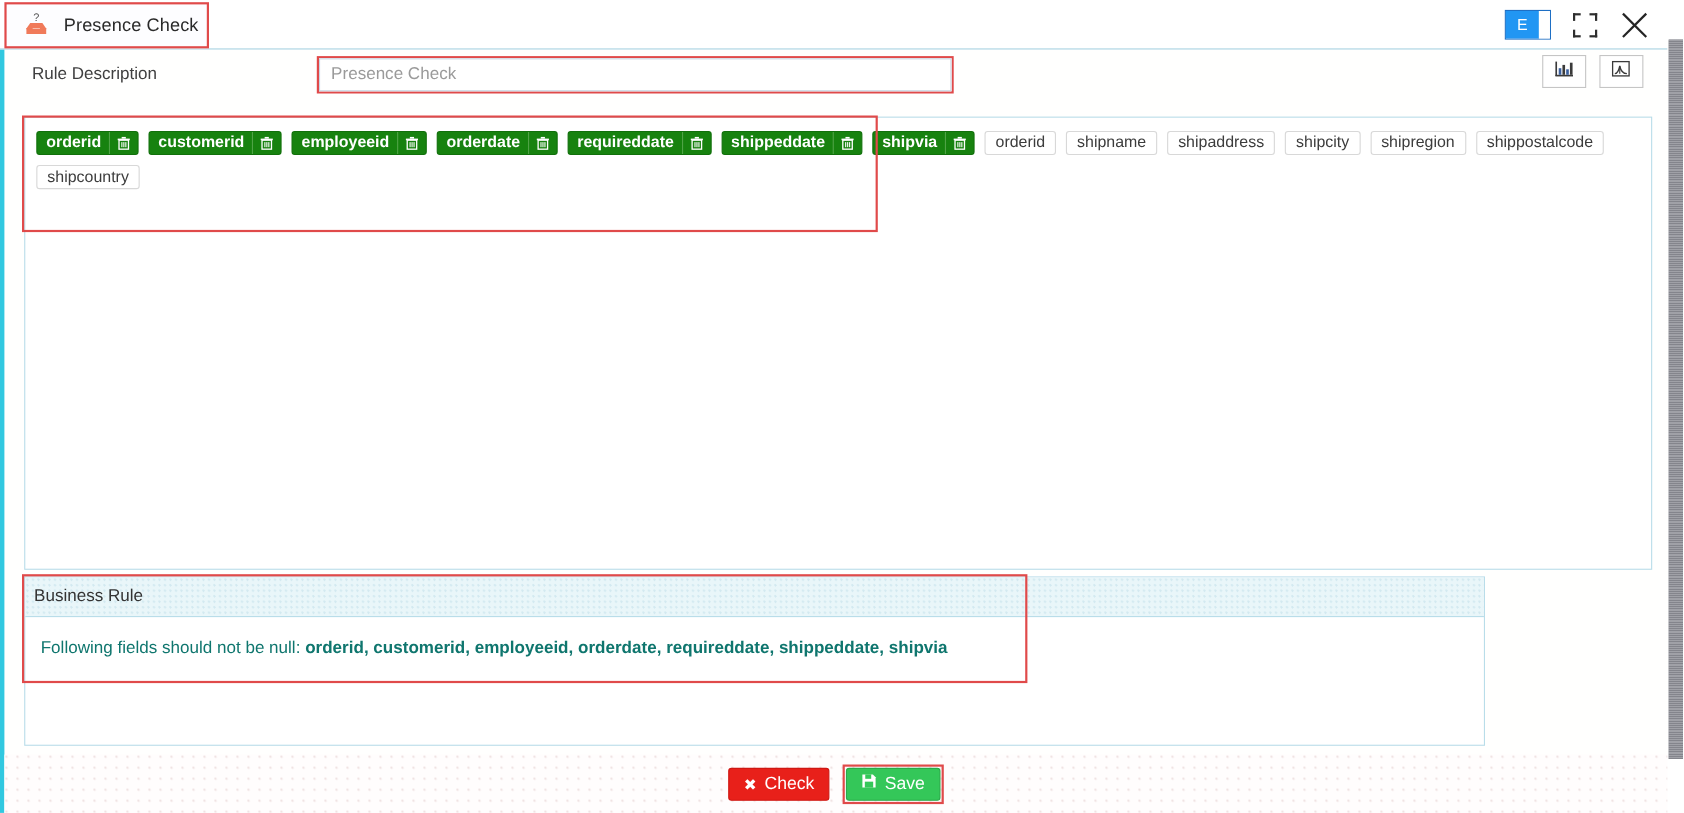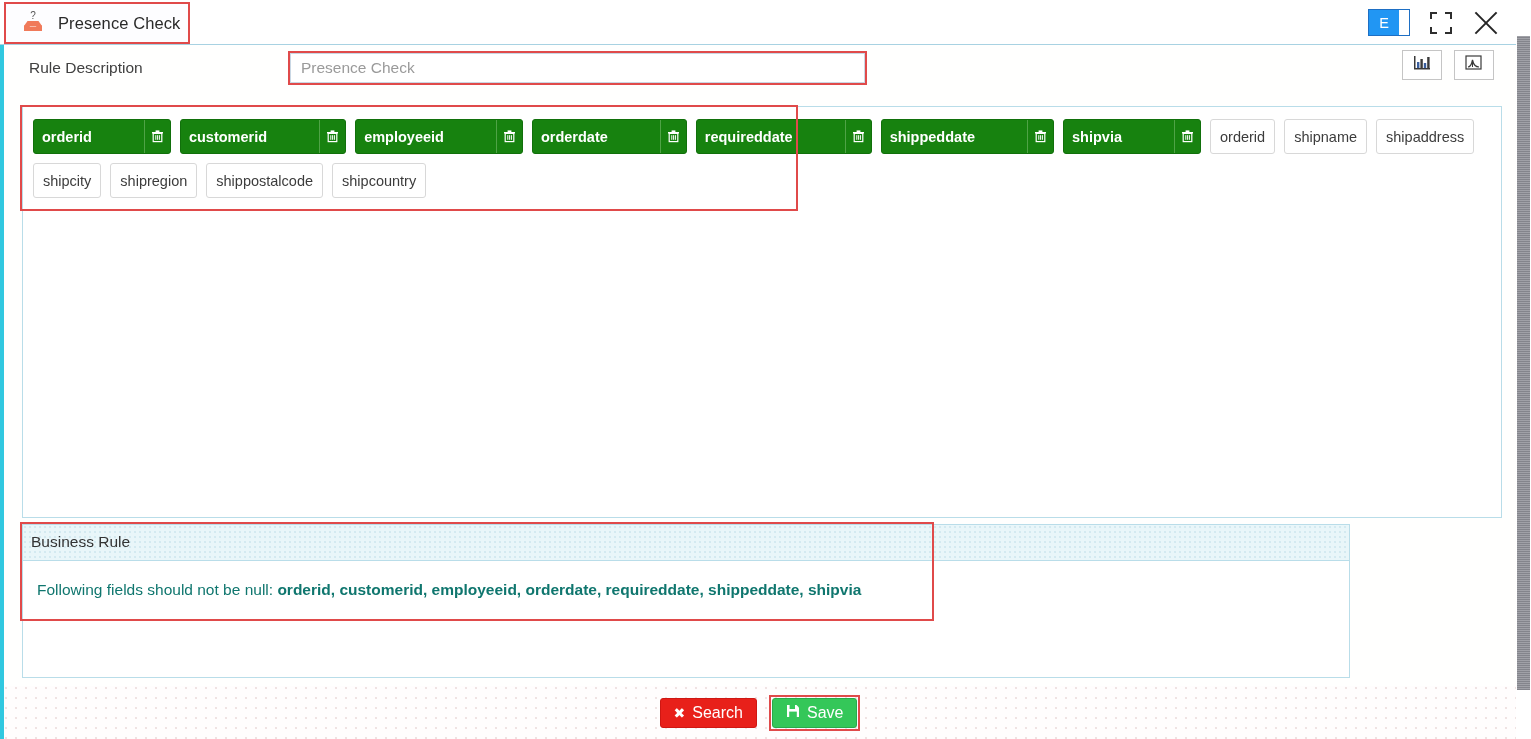--- a/index.html
+++ b/index.html
@@ -195,26 +195,25 @@
     background: transparent;
   }
 
   .tag-row {
     position: relative;
     padding: 12px 0 0 10px;
     display: flex; flex-wrap: wrap; align-items: center;
     gap: 9px;
   }
   .tag {
-    height: 35px;
+    height: 22px;
     display: inline-flex; align-items: center;
     font-size: 14.5px;
     border-radius: 3px;
     white-space: nowrap;
-    gap: 45px;
   }
   .tag.sel {
     background: #17820f;
     color: #ffffff;
     font-weight: bold;
     border: 1px solid #11700b;
     padding-left: 8px;
   }
   .tag.sel .tg-txt { padding-right: 7px; }
   .tag.sel .tg-del {
@@ -454,21 +453,21 @@
     <div class="rule-body">
       <span>Following fields should not be null:</span>
       <b>orderid, customerid, employeeid, orderdate, requireddate, shippeddate, shipvia</b>
     </div>
   </div>
   <div class="rule-hl"></div>
 
   <div class="footer">
     <div class="btn btn-cancel">
       <span class="ic-x">✖</span>
-      <span>Search</span>
+      <span>Check</span>
     </div>
     <div class="save-wrap">
       <div class="btn btn-save">
         <span>
           <svg width="14" height="14" viewBox="0 0 14 14">
             <path d="M1 1 H10.5 L13 3.5 V13 H1 Z" fill="#ffffff"></path>
             <rect x="3.6" y="1" width="5.4" height="4" fill="#34c759"></rect>
             <rect x="3.2" y="7.6" width="7.6" height="5.4" fill="#34c759"></rect>
           </svg>
         </span>

